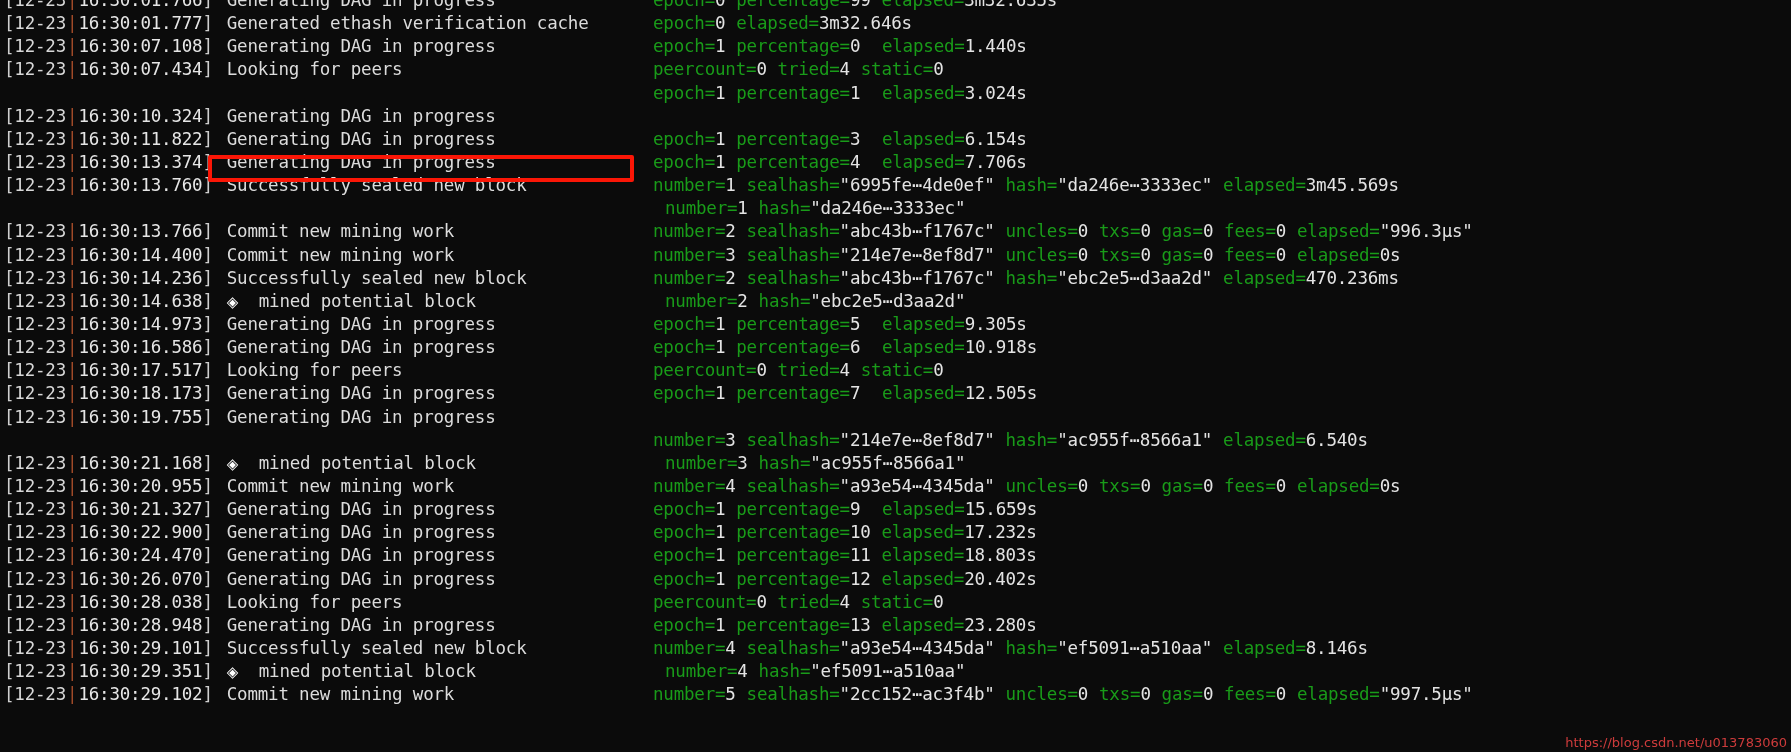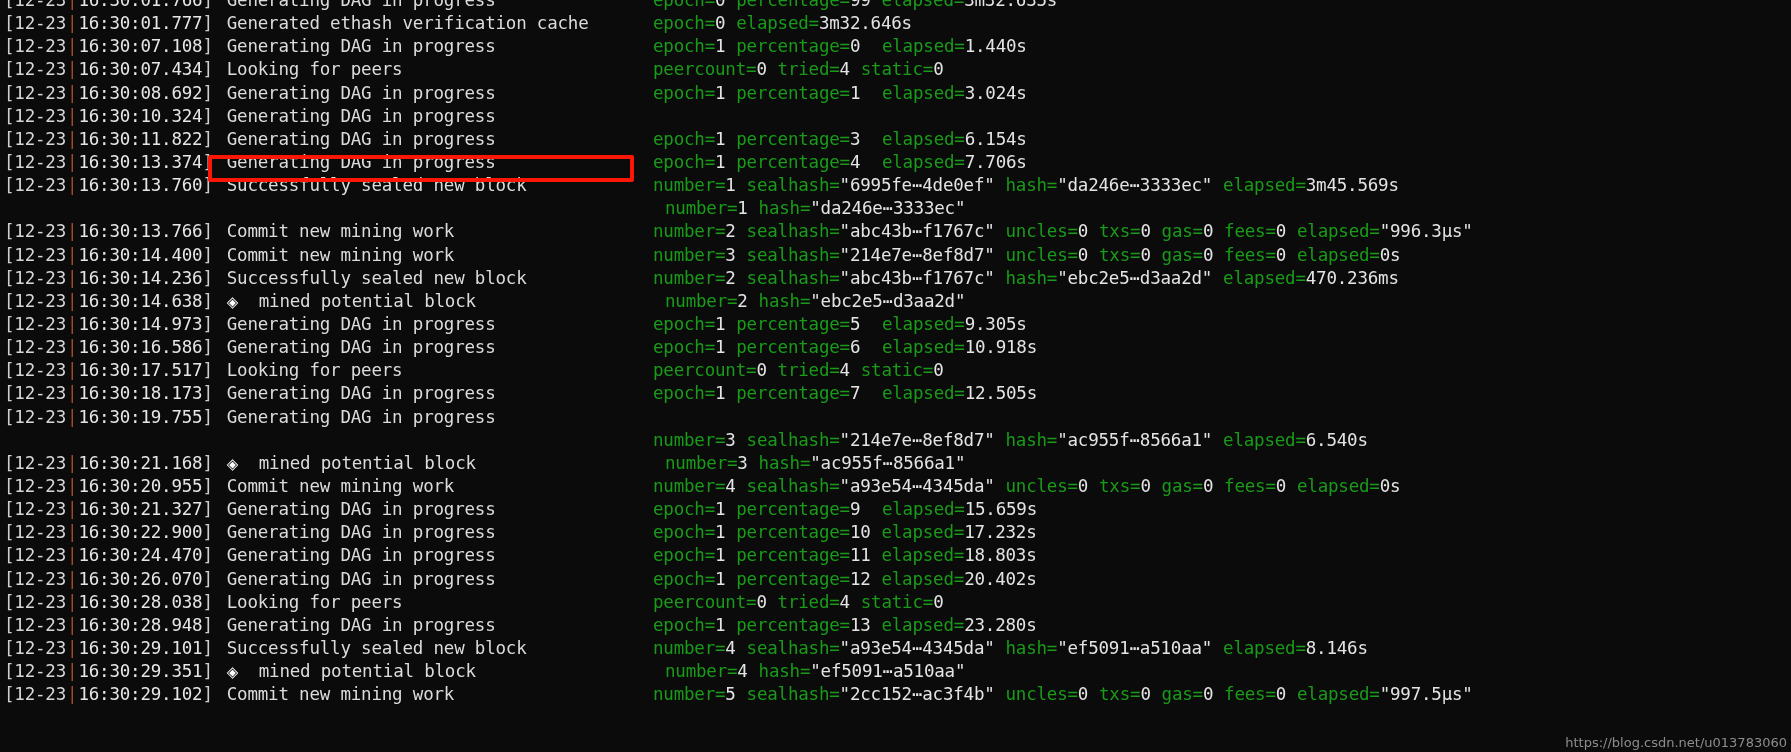--- a/index.html
+++ b/index.html
@@ -88,21 +88,21 @@
     box-sizing: border-box;
     pointer-events: none;
   }
 
   #watermark {
     position: absolute;
     right: 4px;
     bottom: 2px;
     font-family: "DejaVu Sans", "Liberation Sans", sans-serif;
     font-size: 13px;
-    color: #a3a3a3;
+    color: #ef4444;
     opacity: 0.85;
     letter-spacing: 0px;
   }
 </style>
 </head>
 <body>
 
 <div id="terminal">
   <div class="log-lines" id="log-lines">
       <div class="log-line">
@@ -115,21 +115,20 @@
       </div>
       <div class="log-line">
         <span class="lhs"><span class="brk">[</span><span class="date">12-23</span><span class="sep">|</span><span class="time">16:30:07.108</span><span class="brk">]</span><span class="msg">Generating DAG in progress</span></span>
         <span class="rhs"><span class="k">epoch</span><span class="eq">=</span><span class="v">1</span><span class="sp"></span><span class="k">percentage</span><span class="eq">=</span><span class="v">0</span><span class="sp" style="width:1.24em"></span><span class="k">elapsed</span><span class="eq">=</span><span class="v">1.440s</span></span>
       </div>
       <div class="log-line">
         <span class="lhs"><span class="brk">[</span><span class="date">12-23</span><span class="sep">|</span><span class="time">16:30:07.434</span><span class="brk">]</span><span class="msg">Looking for peers</span></span>
         <span class="rhs"><span class="k">peercount</span><span class="eq">=</span><span class="v">0</span><span class="sp"></span><span class="k">tried</span><span class="eq">=</span><span class="v">4</span><span class="sp"></span><span class="k">static</span><span class="eq">=</span><span class="v">0</span></span>
       </div>
       <div class="log-line">
-        <span class="lhs"><span class="brk">[</span><span class="date">12-23</span><span class="sep">|</span><span class="time">16:30:08.692</span><span class="brk">]</span><span class="msg">Generating DAG in progress</span></span>
         <span class="rhs"><span class="k">epoch</span><span class="eq">=</span><span class="v">1</span><span class="sp"></span><span class="k">percentage</span><span class="eq">=</span><span class="v">1</span><span class="sp" style="width:1.24em"></span><span class="k">elapsed</span><span class="eq">=</span><span class="v">3.024s</span></span>
       </div>
       <div class="log-line">
         <span class="lhs"><span class="brk">[</span><span class="date">12-23</span><span class="sep">|</span><span class="time">16:30:10.324</span><span class="brk">]</span><span class="msg">Generating DAG in progress</span></span>
       </div>
       <div class="log-line">
         <span class="lhs"><span class="brk">[</span><span class="date">12-23</span><span class="sep">|</span><span class="time">16:30:11.822</span><span class="brk">]</span><span class="msg">Generating DAG in progress</span></span>
         <span class="rhs"><span class="k">epoch</span><span class="eq">=</span><span class="v">1</span><span class="sp"></span><span class="k">percentage</span><span class="eq">=</span><span class="v">3</span><span class="sp" style="width:1.24em"></span><span class="k">elapsed</span><span class="eq">=</span><span class="v">6.154s</span></span>
       </div>
       <div class="log-line">

